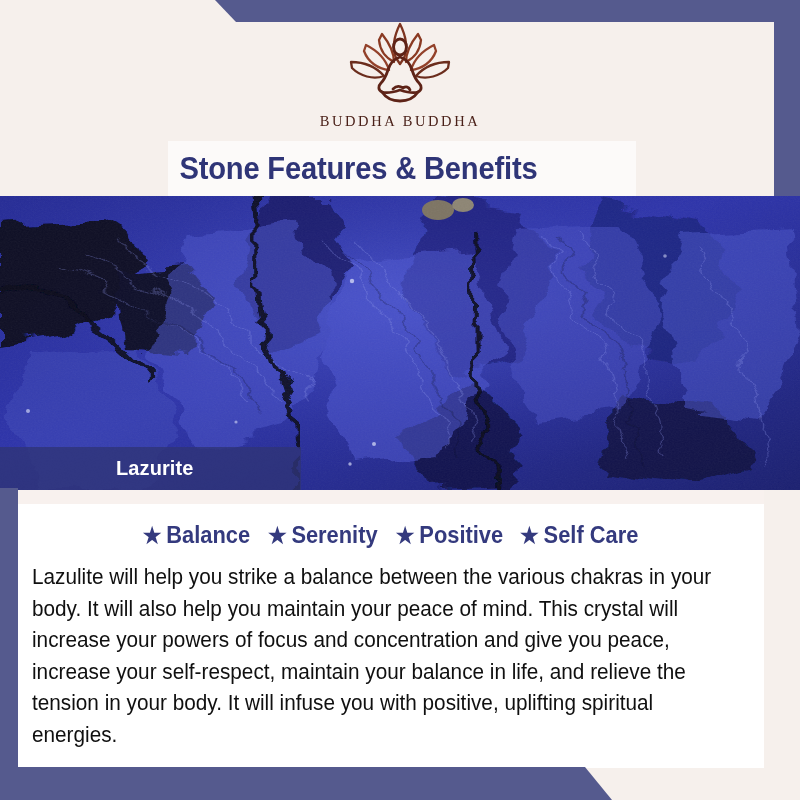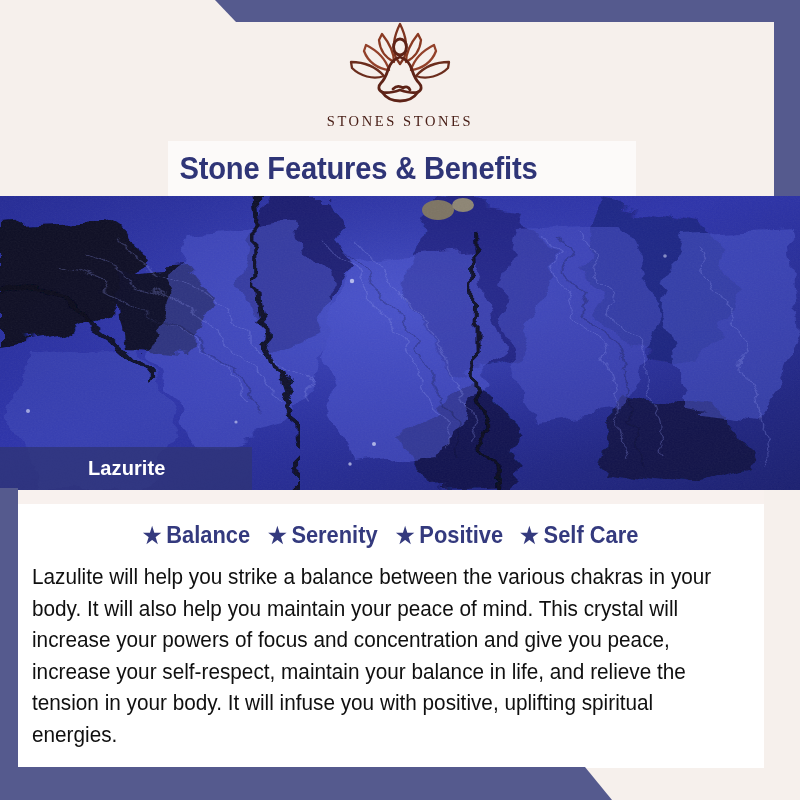--- a/index.html
+++ b/index.html
@@ -129,27 +129,27 @@
     z-index: 2;
     background: #1d2070;
   }
   .photo svg { display: block; width: 800px; height: 294px; }
 
   
   .stone-label {
     position: absolute;
     left: 0;
     top: 447px;
-    width: 252px;
+    width: 301px;
     height: 43px;
     background: rgba(47, 53, 119, 0.80);
     z-index: 5;
     display: flex;
     align-items: center;
-    padding-left: 88px;
+    padding-left: 116px;
     box-sizing: border-box;
   }
   .stone-label-text {
     color: #ffffff;
     font-size: 20px;
     font-weight: bold;
     letter-spacing: 0.1px;
   }
 
   
@@ -244,21 +244,21 @@
         <path d="M54 39 C48 41 44 45 42 52 C40 58 38 62 35 65
                  C32 68 32 72 36 74 C42 76 48 74 54 72
                  C60 74 66 76 72 74 C76 72 76 68 73 65
                  C70 62 68 58 66 52 C64 45 60 41 54 39 Z"></path>
 
         <path d="M36 74 C40 80 46 83 54 83 C62 83 68 80 72 74"></path>
 
         <path d="M47 71 C50 68 54 68 57 70 C60 68 63 69 64 72"></path>
       </g>
     </svg>
-    <div class="logo-word">STONES STONES</div>
+    <div class="logo-word">BUDDHA BUDDHA</div>
   </div>
 
   <div class="photo">
     <svg viewBox="0 0 800 294" preserveAspectRatio="none">
       <defs>
         <linearGradient id="bgGrad" x1="0" y1="0" x2="1" y2="1">
           <stop offset="0%" stop-color="#262c96"></stop>
           <stop offset="45%" stop-color="#2e34ab"></stop>
           <stop offset="100%" stop-color="#1b2070"></stop>
         </linearGradient>

